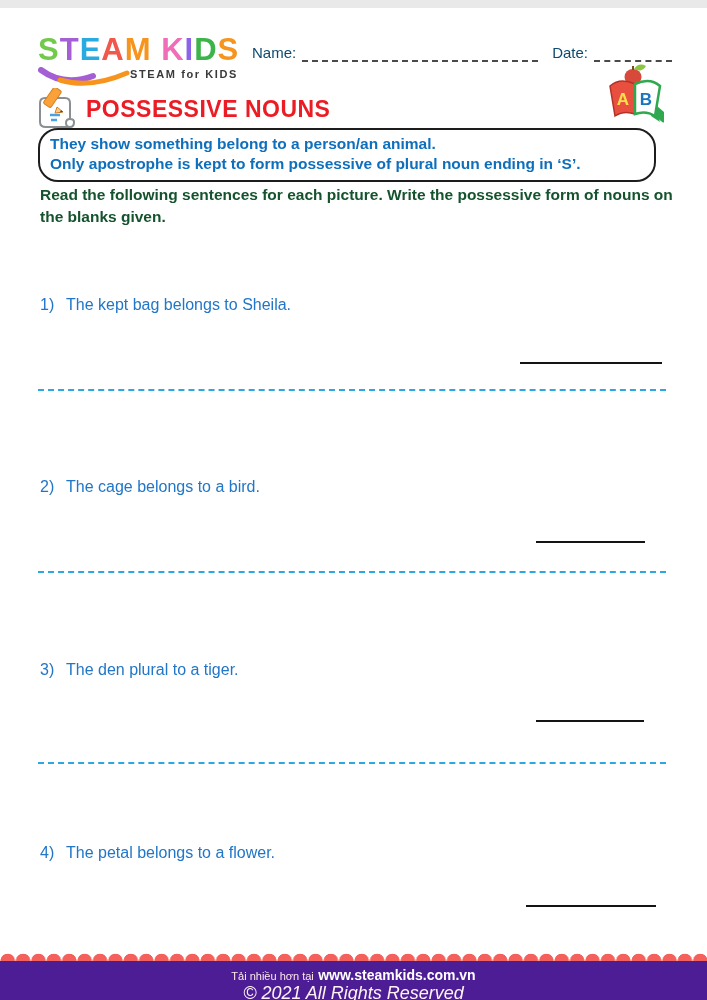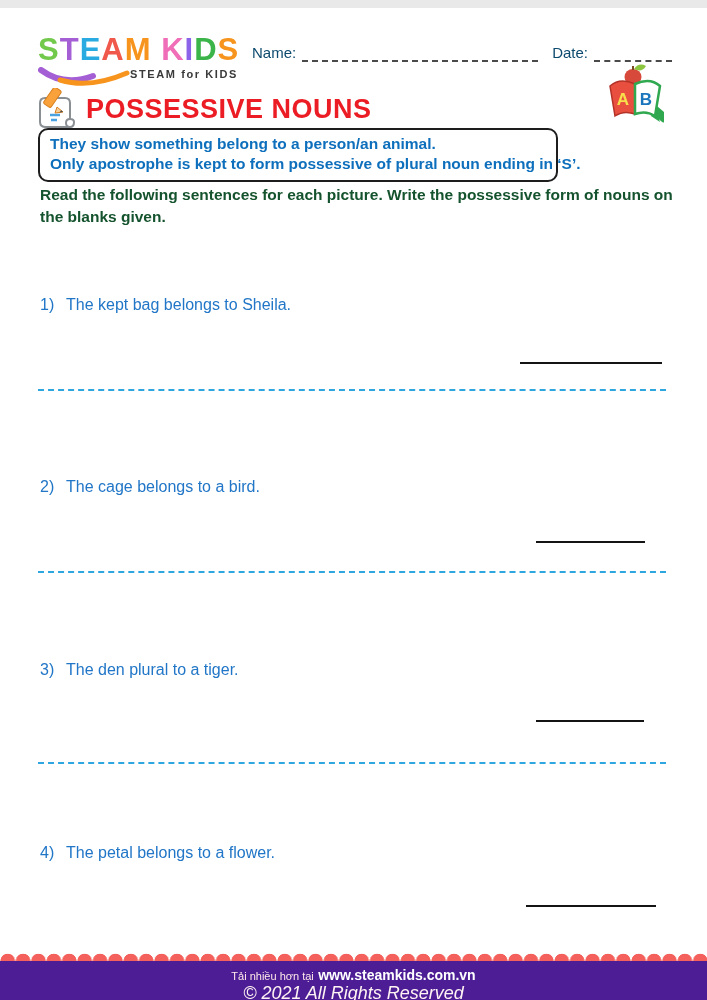--- a/index.html
+++ b/index.html
@@ -21,26 +21,26 @@
   .nd-label { margin-right:6px; padding-bottom:1px; }
   .dash-line { border-bottom:2px dashed #4a4a4a; height:16px; }
   .name-line { width:236px; margin-right:14px; }
   .date-line { width:78px; }
 
   .ab-icon { position:absolute; left:606px; top:56px; }
 
   
   .title-row { position:absolute; left:36px; top:80px; display:flex; align-items:center; }
   .title-icon { margin-right:8px; }
-  .page-title { font-size:27px; font-weight:800; color:#EC1C24; letter-spacing:0.5px; white-space:nowrap; }
+  .page-title { font-size:23px; font-weight:800; color:#EC1C24; letter-spacing:0.5px; white-space:nowrap; }
 
   
   .rule-box {
-    position:absolute; left:38px; top:120px; width:520px;
-    border:2px solid #1d1d1d; border-radius:10px; background:#fff;
+    position:absolute; left:38px; top:120px; width:618px;
+    border:2px solid #1d1d1d; border-radius:20px; background:#fff;
     padding:4px 10px 5px 10px;
   }
   .rule-line { color:#0E6FBC; font-weight:700; font-size:15.5px; line-height:1.32; white-space:nowrap; }
 
   
   .instructions {
     position:absolute; left:40px; top:176px; width:646px;
     color:#14532d; font-weight:700; font-size:15.5px; line-height:1.4;
   }
 

